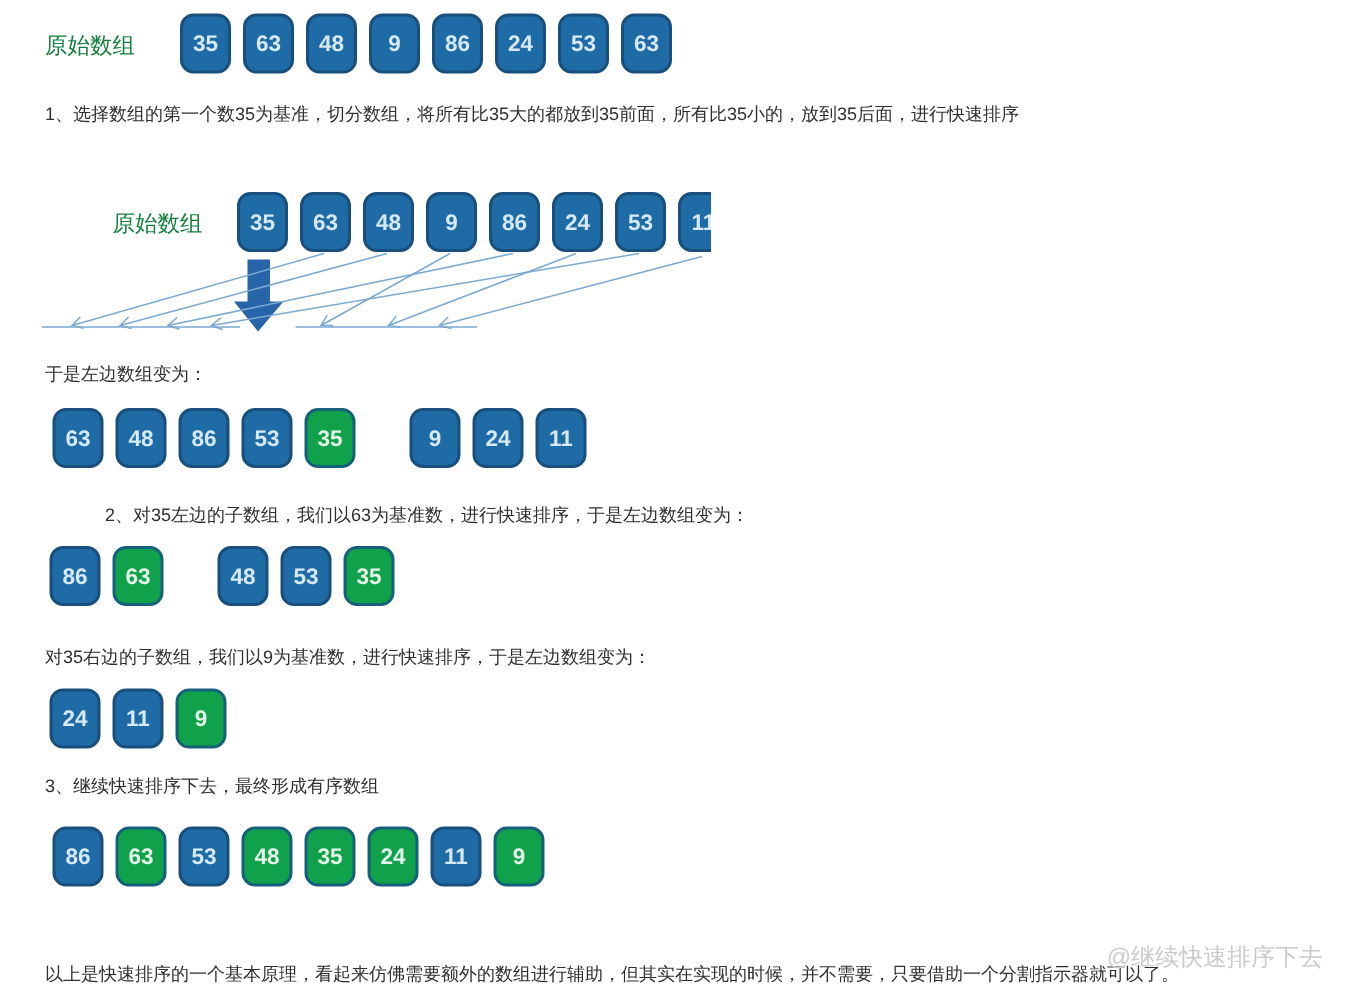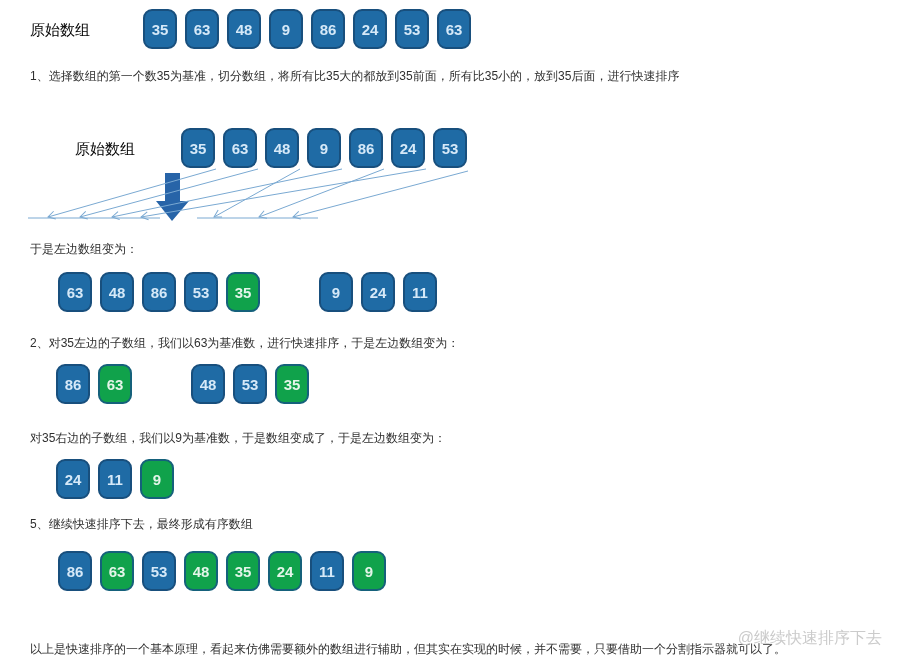--- a/index.html
+++ b/index.html
@@ -10,24 +10,24 @@
     font-family: "Liberation Sans", sans-serif;
     overflow: hidden;
     color: var(--body-text, #2f2f2f);
   }
   .para {
     position: absolute; left: 30px; width: 812px;
     font-size: 12px; line-height: 26px;
     color: var(--body-text, #2f2f2f);
   }
   .row-label {
-    position: absolute; font-size: 15px; color: #000000; white-space: nowrap;
+    position: absolute; font-size: 15px; color: #15803d; white-space: nowrap;
   }
   .box-row { position: absolute; display: flex; gap: 36px; }
-  .box-group { display: flex; gap: 8px; margin-left: 23px; }
+  .box-group { display: flex; gap: 8px; }
   .num-box {
     width: 34px; height: 40px; box-sizing: border-box;
     border-radius: 9px; border: 2px solid;
     display: flex; align-items: center; justify-content: center;
     font-size: 15px; font-weight: 600;
   }
   .num-box.blue  { background: var(--box-blue-fill);  border-color: var(--box-blue-border);  color: var(--box-blue-text); }
   .num-box.green { background: var(--box-green-fill); border-color: var(--box-green-border); color: var(--box-green-text); }
   .diagram { position: absolute; left: 0; top: 125px; width: 474px; height: 108px; overflow: hidden; }
   .diagram .box-row { left: 158px; top: 3px; }
@@ -104,45 +104,45 @@
       <div class="num-box blue">53</div>
       <div class="num-box green">35</div>
     </div>
     <div class="box-group">
       <div class="num-box blue">9</div>
       <div class="num-box blue">24</div>
       <div class="num-box blue">11</div>
     </div>
   </div>
 
-<div class="para" style="top:330px;">2、对35左边的子数组，我们以63为基准数，进行快速排序，于是左边数组变为：</div>
+<div class="para" style="top:330px;margin-left:40px;">2、对35左边的子数组，我们以63为基准数，进行快速排序，于是左边数组变为：</div>
 
 <div class="box-row" style="left:33px; top:364px;">
     <div class="box-group">
       <div class="num-box blue">86</div>
       <div class="num-box green">63</div>
     </div>
     <div class="box-group">
       <div class="num-box blue">48</div>
       <div class="num-box blue">53</div>
       <div class="num-box green">35</div>
     </div>
   </div>
 
-<div class="para" style="top:425px;">对35右边的子数组，我们以9为基准数，于是数组变成了，于是左边数组变为：</div>
+<div class="para" style="top:425px;">对35右边的子数组，我们以9为基准数，进行快速排序，于是左边数组变为：</div>
 
 <div class="box-row" style="left:33px; top:459px;">
     <div class="box-group">
       <div class="num-box blue">24</div>
       <div class="num-box blue">11</div>
       <div class="num-box green">9</div>
     </div>
   </div>
 
-<div class="para" style="top:511px;">5、继续快速排序下去，最终形成有序数组</div>
+<div class="para" style="top:511px;">3、继续快速排序下去，最终形成有序数组</div>
 
 <div class="box-row" style="left:35px; top:551px;">
     <div class="box-group">
       <div class="num-box blue">86</div>
       <div class="num-box green">63</div>
       <div class="num-box blue">53</div>
       <div class="num-box green">48</div>
       <div class="num-box green">35</div>
       <div class="num-box green">24</div>
       <div class="num-box blue">11</div>

